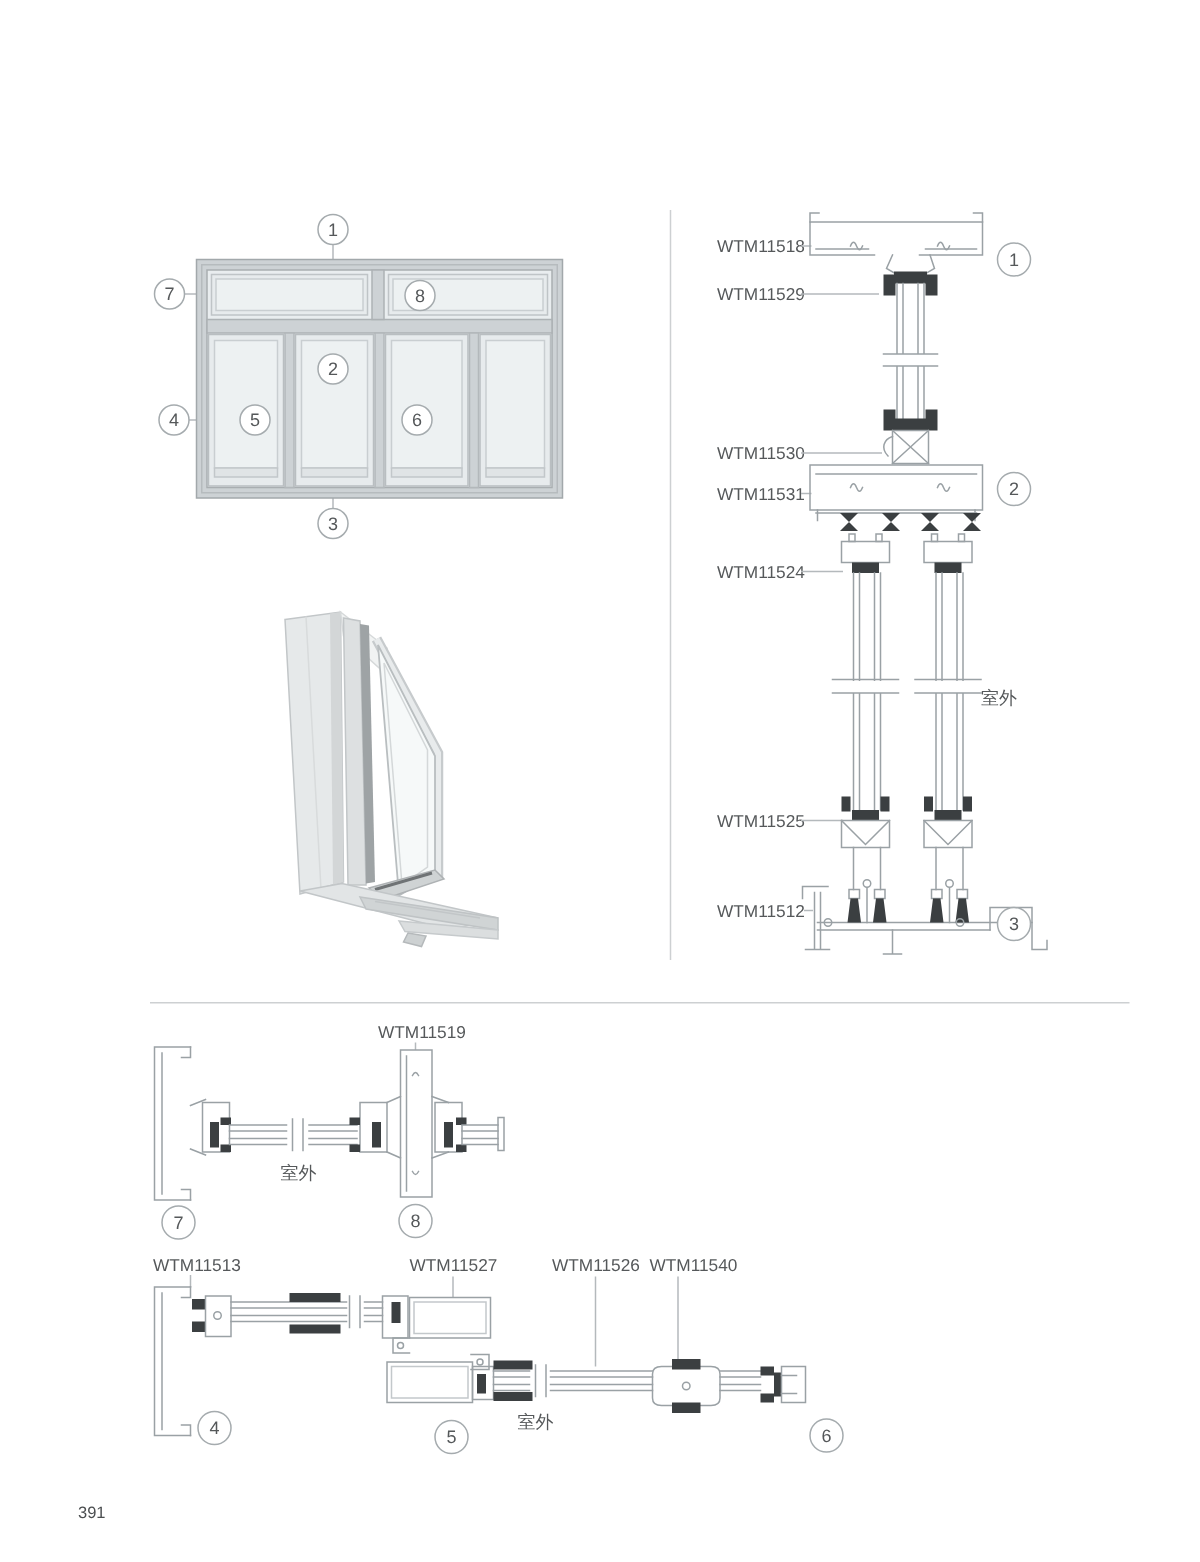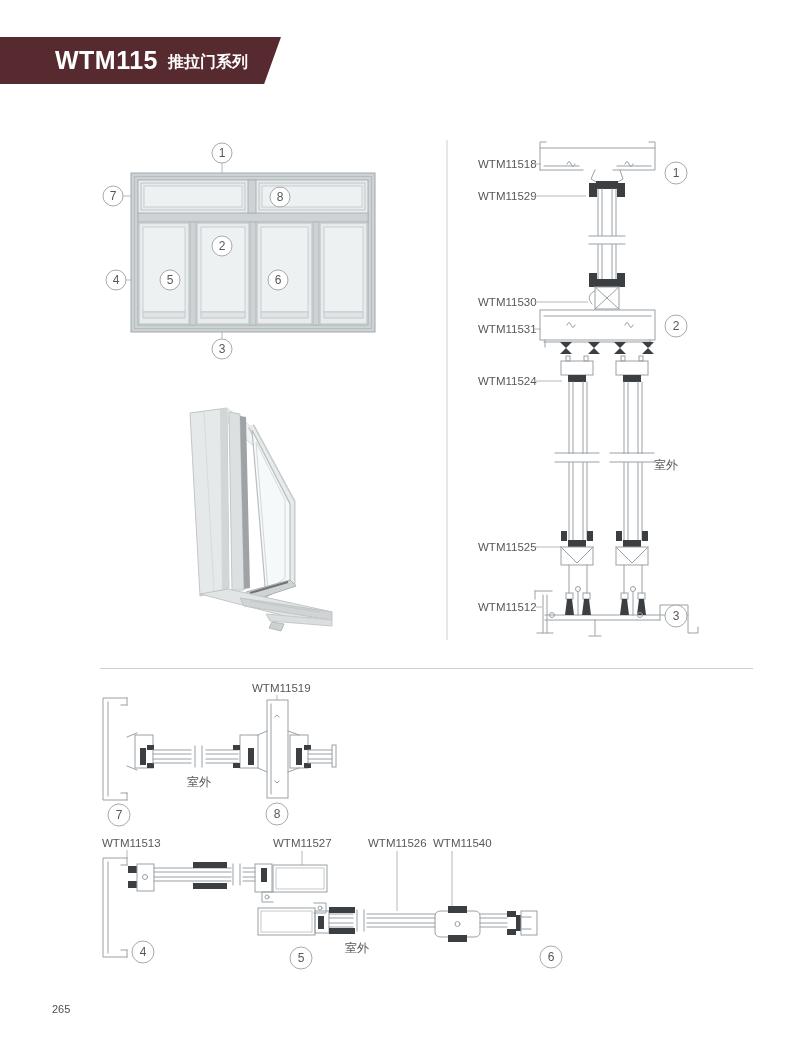--- a/index.html
+++ b/index.html
@@ -19,24 +19,20 @@
   .plbl{font-size:11.5px;fill:#55585a;}
   .cjk{font-size:12px;fill:#55585a;}
   .co circle{fill:#ffffff;stroke:#a5abae;stroke-width:1;}
   .co text{font-size:12px;fill:#55585a;text-anchor:middle;}
 </style>
 </head>
 <body>
 
 <div class="page">
 
-  <div class="banner">
-    <span class="code">WTM115</span>
-    <span class="name">推拉门系列</span>
-  </div>
 
   <svg style="left:95px;top:140px" width="300" height="220" viewBox="0 0 300 220">
     <g class="ld">
       <line x1="127" y1="23" x2="127" y2="46"></line>
       <line x1="28" y1="56" x2="62" y2="56"></line>
       <line x1="152" y1="57" x2="175" y2="57"></line>
       <line x1="127" y1="75" x2="127" y2="96"></line>
       <line x1="31" y1="140" x2="66" y2="140"></line>
       <line x1="85" y1="140" x2="106" y2="140"></line>
       <line x1="151" y1="140" x2="173" y2="140"></line>
@@ -385,14 +381,14 @@
     <g class="co">
       <circle cx="206" cy="283" r="11"></circle>
         <text x="206" y="287">5</text>
       </g>
     <g class="co">
       <circle cx="456" cy="282" r="11"></circle>
         <text x="456" y="286">6</text>
       </g>
   </svg>
 
-  <div class="pageno">265</div>
+  <div class="pageno">391</div>
 </div>
 
 </body></html>

